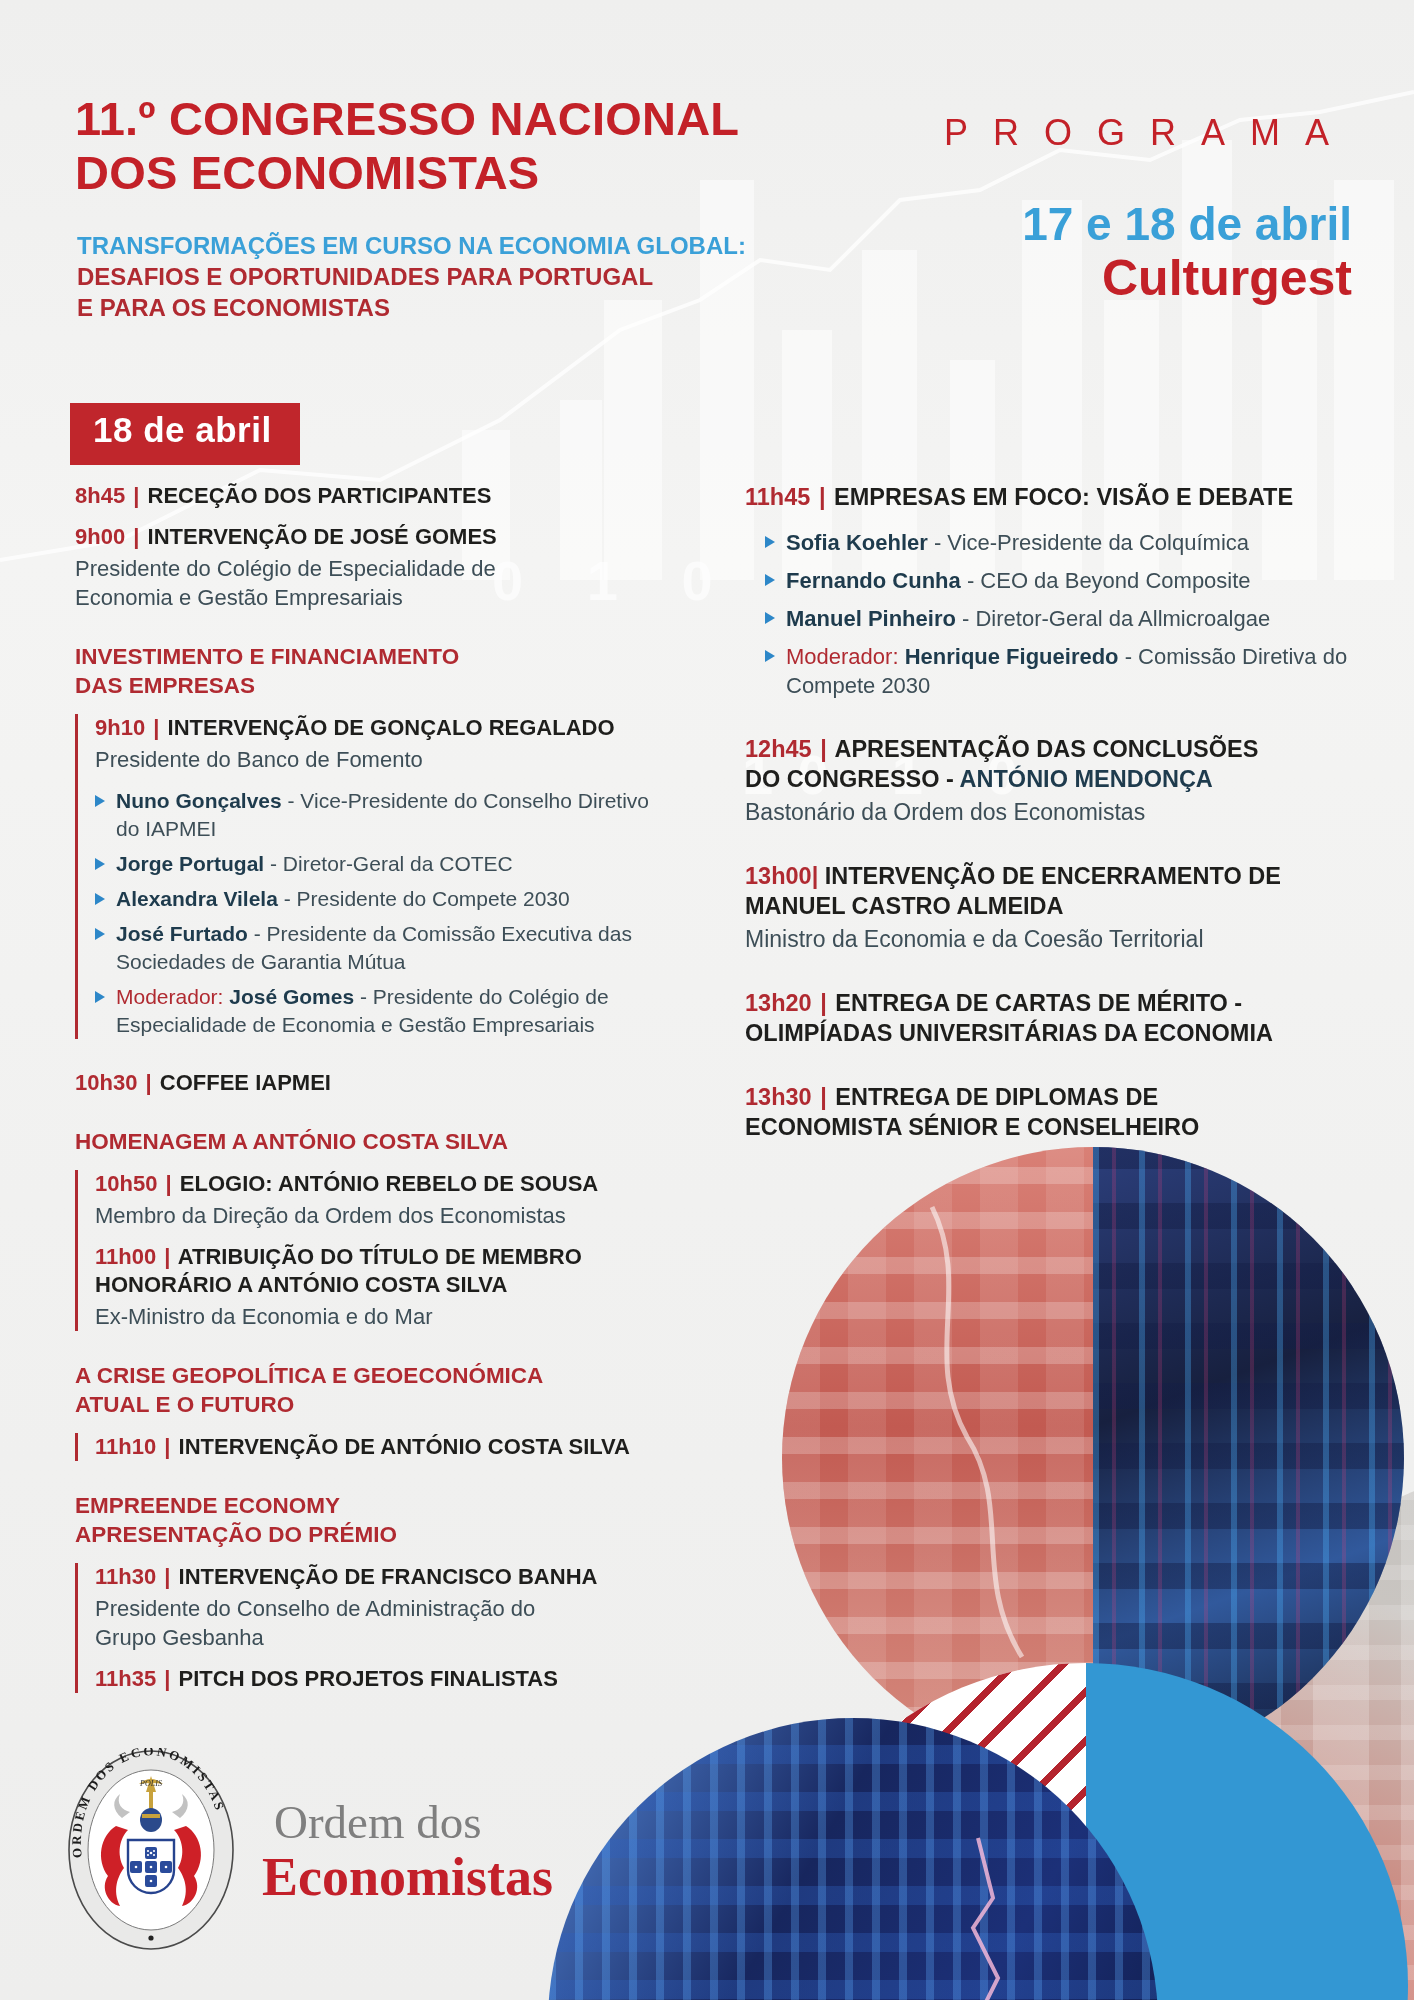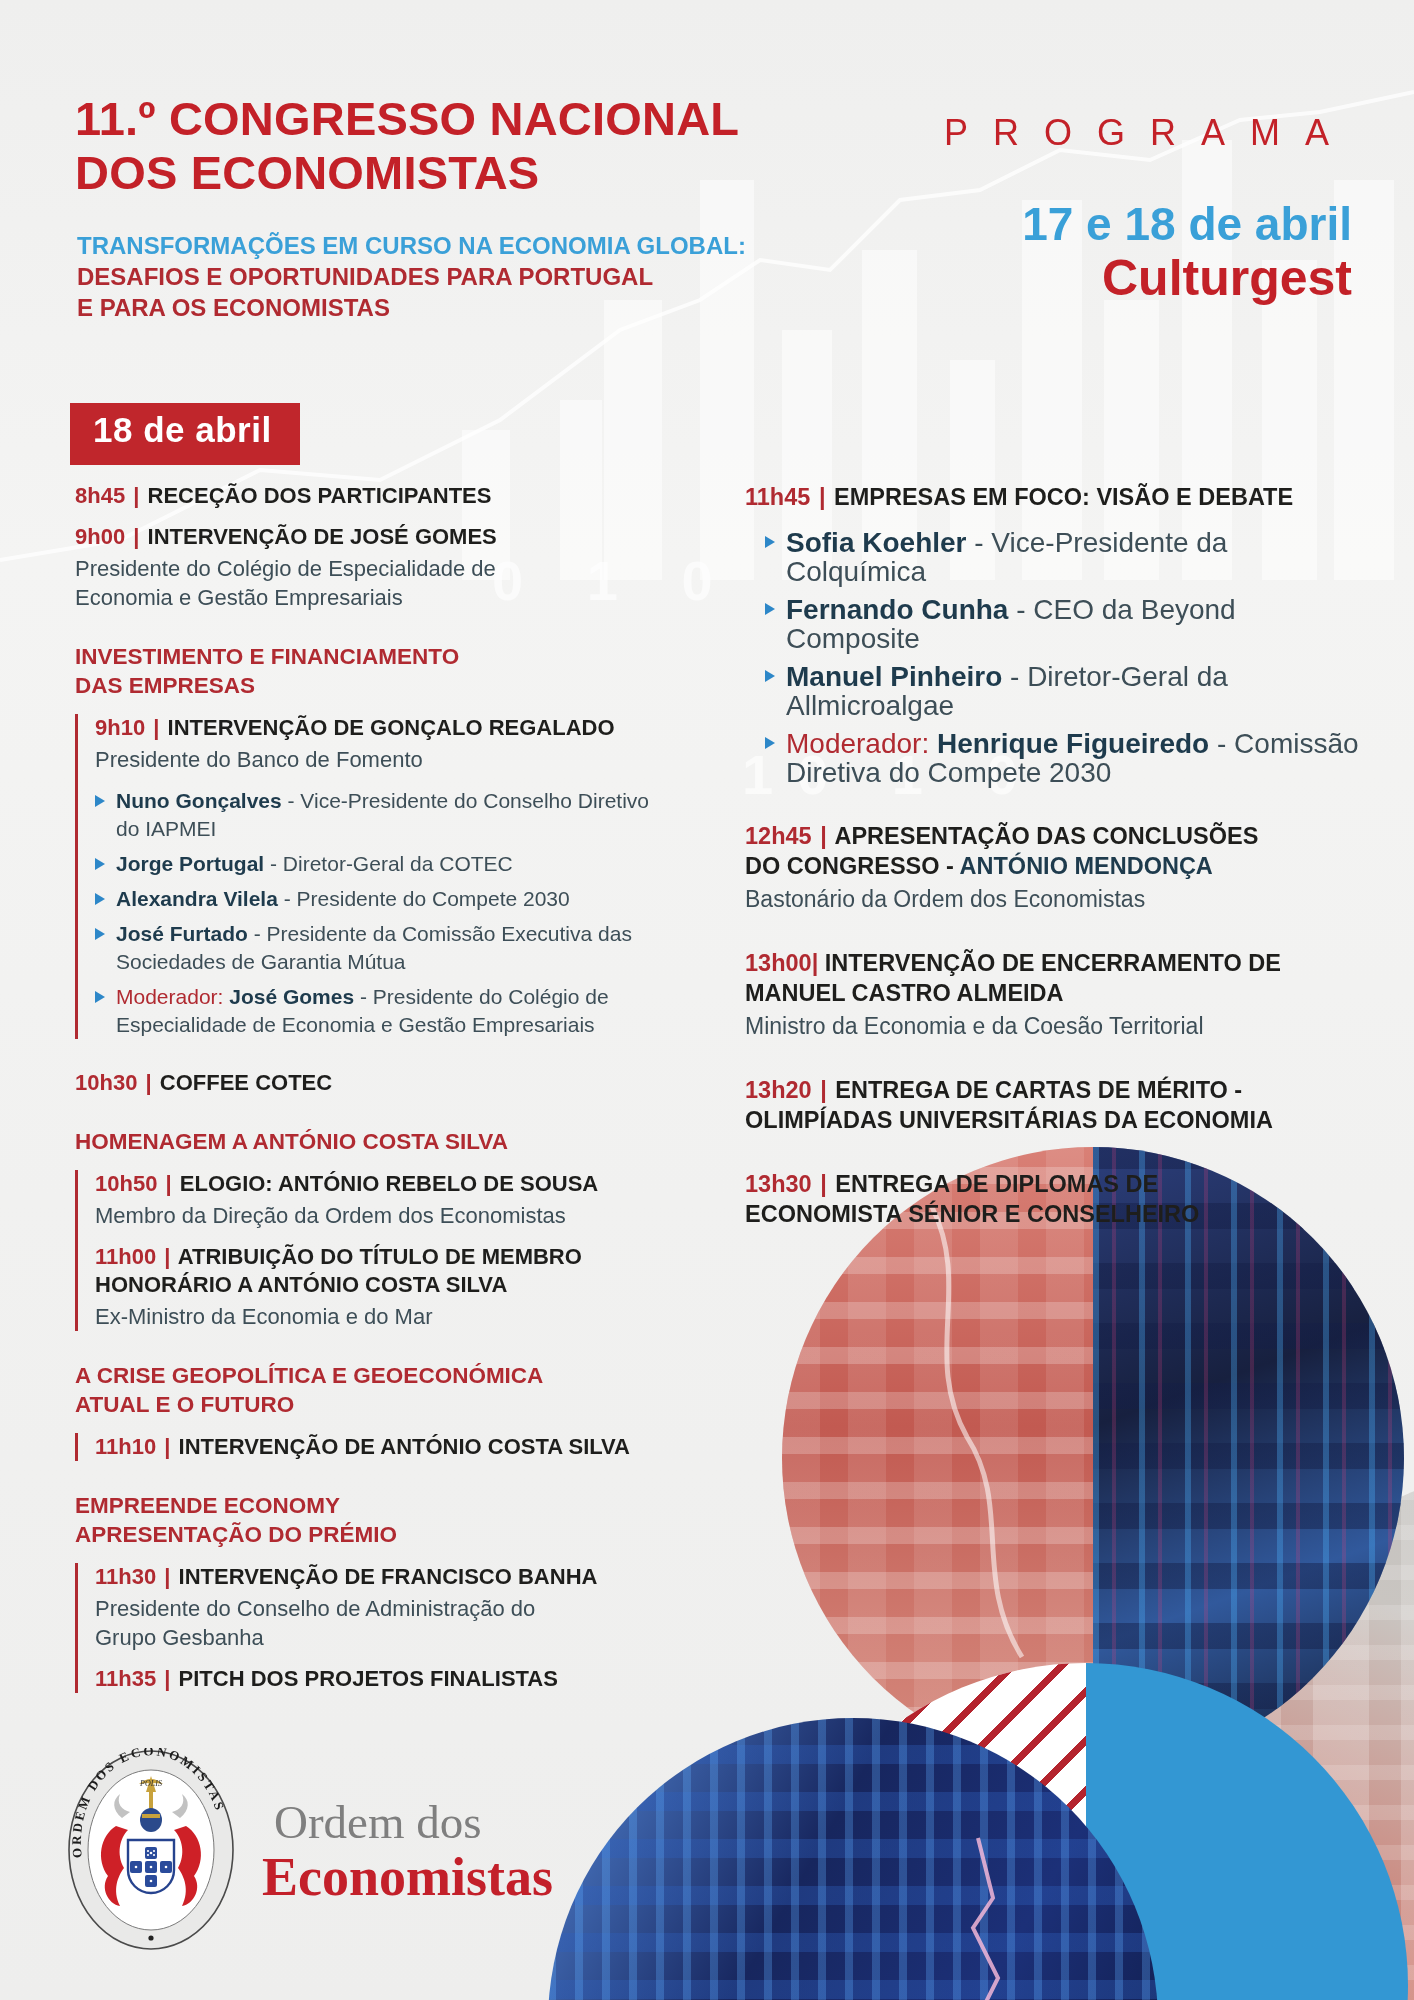--- a/index.html
+++ b/index.html
@@ -38,21 +38,21 @@
   .nowrap{white-space:nowrap;}
   .evt-desc{font-size:22px;font-weight:400;color:#3d4e57;line-height:29px;margin-top:3px;max-width:505px;}
   .col-right .evt-desc{font-size:23px;line-height:30px;max-width:620px;}
   .name-accent{color:#1e3b4d;}
   .section-h{font-size:22.5px;font-weight:800;color:#b02a31;line-height:29px;margin:30px 0 14px 0;}
   .group{border-left:3px solid #b02a31;padding-left:17px;margin:0 0 30px 0;}
   .coffee{margin-top:28px;}
   .bullets{list-style:none;margin:12px 0 0 0;padding:0;}
   .col-right .bullets{margin-left:20px;margin-top:16px;}
   .bullet{display:flex;gap:11px;font-size:21px;color:#3d4e57;line-height:28px;margin-bottom:7px;}
-  .col-right .bullet{font-size:28px;line-height:29px;margin-bottom:9px;}
+  .col-right .bullet{font-size:22px;line-height:29px;margin-bottom:9px;}
   .tri{flex:0 0 auto;width:0;height:0;border-left:10px solid #2d87c8;border-top:6px solid transparent;border-bottom:6px solid transparent;margin-top:8px;}
   .b-name{font-weight:800;color:#1e3b4d;}
   .b-mod{color:#b02a31;}
   .col-right{top:482px;}
   .col-right .evt{margin-bottom:34px;}
   
   .logo{position:absolute;left:66px;top:1748px;display:flex;align-items:center;gap:26px;}
   .logo-text-top{font-family:Liberation Serif, serif;font-size:47px;color:#7f7f7f;line-height:52px;margin-left:12px;}
   .logo-text-bottom{font-family:"Liberation Serif",serif;font-size:54px;color:#c3202a;font-weight:700;line-height:58px;}
   
@@ -205,21 +205,21 @@
             <span class="b-name">José Gomes</span><span> - Presidente do Colégio de Especialidade de Economia e Gestão Empresariais</span></span>
           </li>
         </ul>
       </div>
     </div>
 
     <div class="evt coffee">
       <div class="evt-title">
         <span class="time">10h30</span>
         <span class="sep">|</span>
-        <span>COFFEE COTEC</span>
+        <span>COFFEE IAPMEI</span>
       </div>
     </div>
 
     <div class="section-h">
       <span class="tline">HOMENAGEM A ANTÓNIO COSTA SILVA</span>
     </div>
 
     <div class="group">
       <div class="evt">
         <div class="evt-title">

